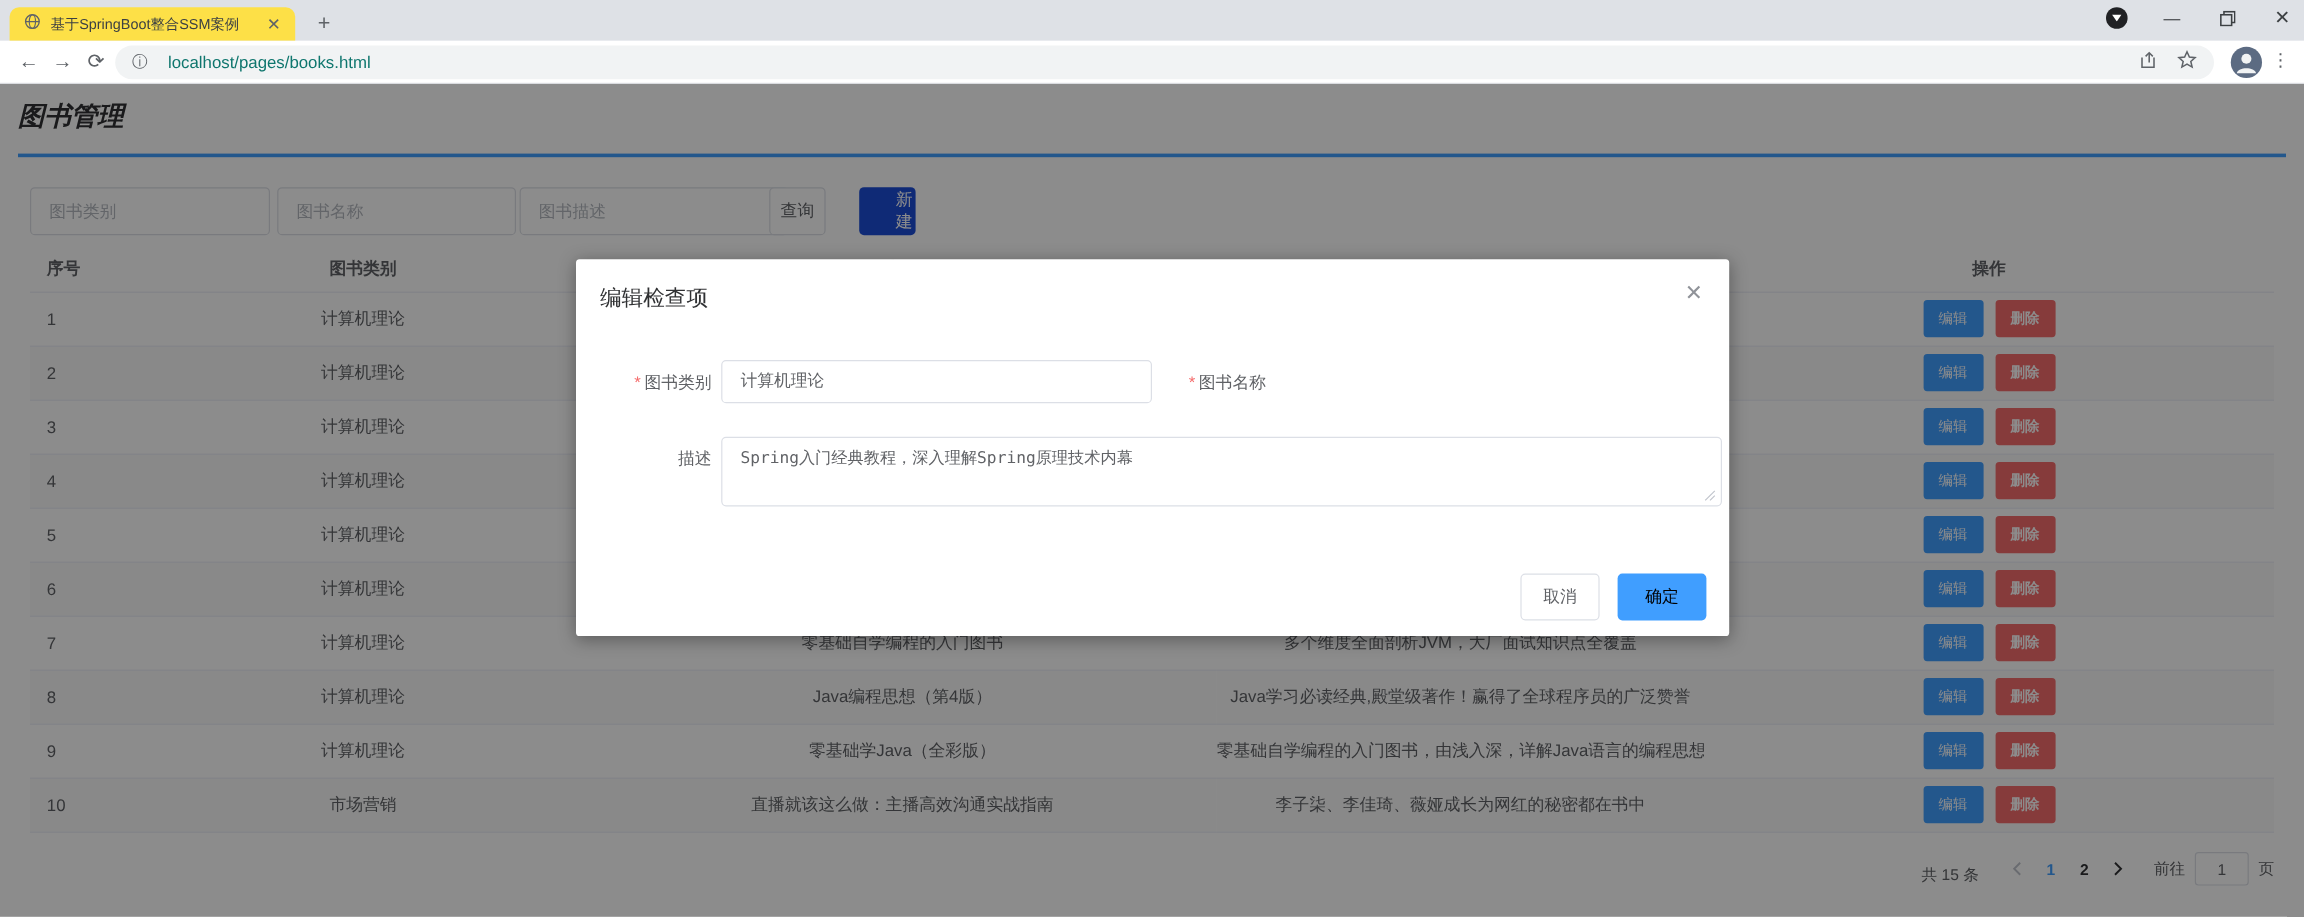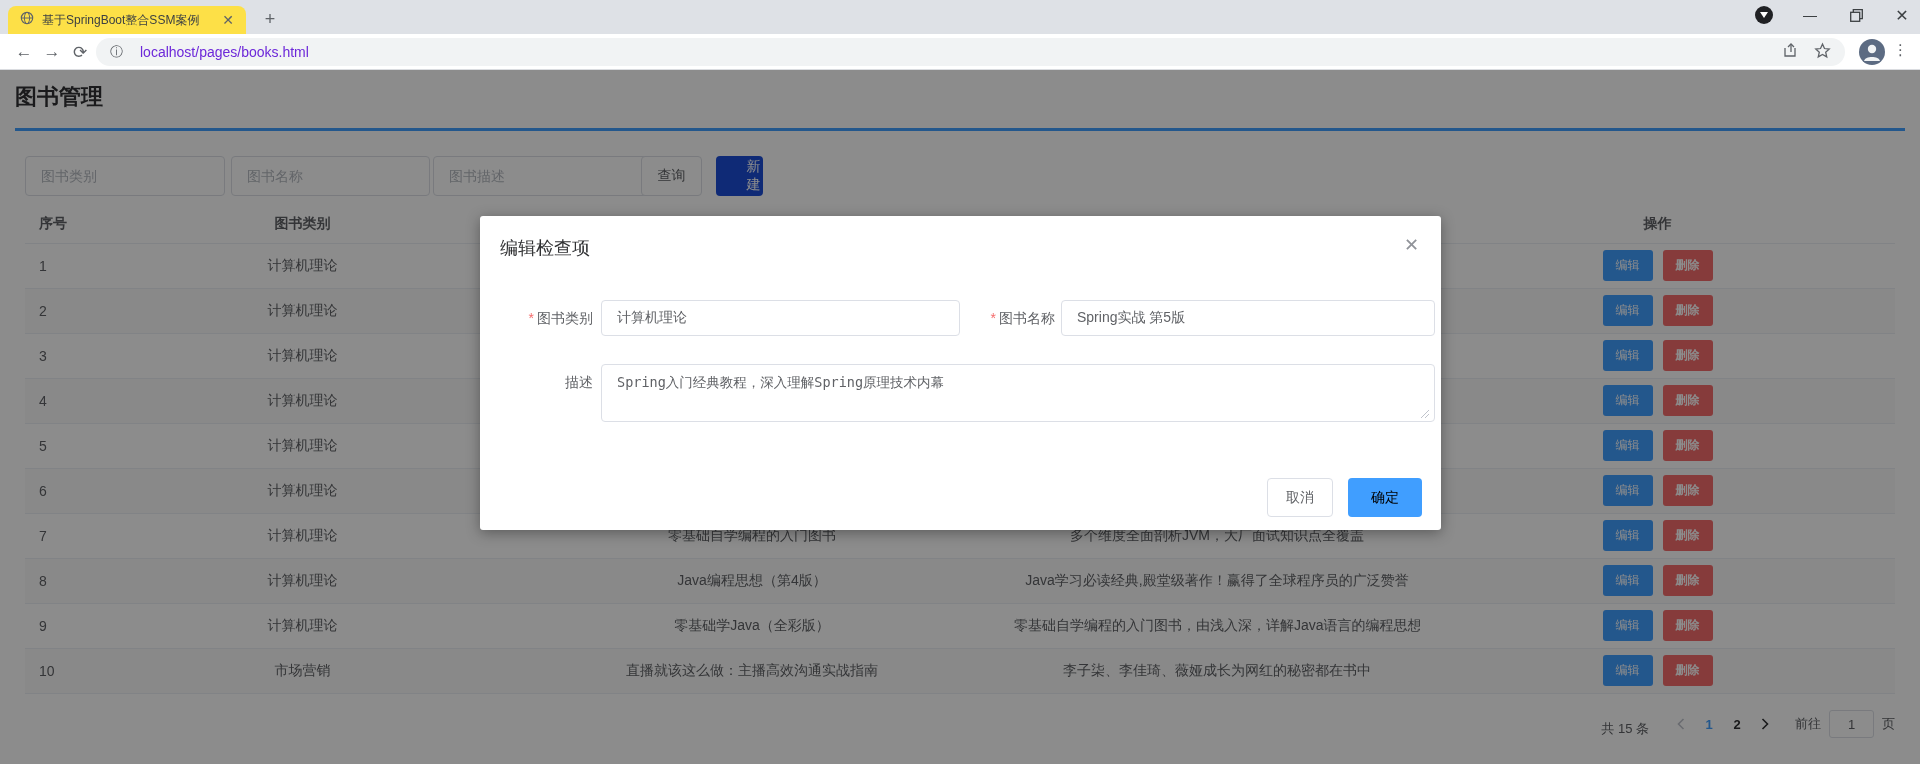--- a/index.html
+++ b/index.html
@@ -22,28 +22,28 @@
   .min-glyph { font-size:14px; color:#3c4043; }
   .close-glyph { font-size:16px; color:#3c4043; }
 
   .toolbar { position:absolute; left:0; top:34px; width:1920px; height:36px; background:#fff;
              border-bottom:1px solid #dadce0; }
   .navicon { position:absolute; top:7px; width:24px; height:22px; display:flex; align-items:center;
              justify-content:center; font-size:17px; color:#5f6368; }
   .omnibox { position:absolute; left:96px; top:4px; width:1749px; height:28px; background:#f1f3f4;
              border-radius:14px; display:flex; align-items:center; padding:0 14px; }
   .omni-info { color:#5f6368; font-size:13px; width:26px; }
-  .omni-url { flex:1; font-size:14px; color:#6d28d9; margin-left:4px; }
+  .omni-url { flex:1; font-size:14px; color:#0f766e; margin-left:4px; }
   .omni-actions { display:flex; align-items:center; gap:16px; }
   .avatar-wrap { position:absolute; top:4px; left:1858px; width:28px; height:28px; }
   .kebab { position:absolute; top:7px; left:1893px; font-size:15px; color:#5f6368; letter-spacing:0; }
 
   
   .viewport { position:absolute; left:0; top:70px; width:1920px; height:694px; background:#fff; }
-  .page-title { position:absolute; left:15px; top:12px; font-size:22px; font-weight:700; color:#303133; }
+  .page-title { position:absolute; left:15px; top:12px; font-size:22px; font-weight:700; color:#303133;font-style:italic; }
   .title-divider { position:absolute; left:15px; top:58px; width:1890px; height:3px; background:#409EFF; }
 
   .search-input { position:absolute; top:86px; height:40px; border:1px solid #dcdfe6; border-radius:4px;
                   padding:0 15px; font-size:14px; color:#606266; background:#fff; outline:none;
                   font-family:"Liberation Sans","DejaVu Sans",sans-serif; }
   .search-input::placeholder { color:#b4b8bf; opacity:1; }
   .btn { border:none; border-radius:4px; font-size:14px; cursor:default; display:inline-block;
          font-family:"Liberation Sans","DejaVu Sans",sans-serif; }
   .btn-plain { background:#fff; border:1px solid #dcdfe6; color:#606266; }
   .btn-primary { background:#1d4ed8; color:#fff;padding-left:28px; }
@@ -162,21 +162,21 @@
   </div>
 
   <div class="viewport">
 
     <div class="page-title">图书管理</div>
     <div class="title-divider"></div>
 
     <input class="search-input" style="left: 25px; width: 200px;" placeholder="图书类别">
     <input class="search-input" style="left: 231px; width: 199px;" placeholder="图书名称">
     <input class="search-input" style="left: 433px; width: 224px;" placeholder="图书描述">
-    <button class="btn btn-plain" style="position:absolute; left:641px; top:86px; width:61px; height:40px;">查询</button>
+    <button class="btn btn-plain" style="position:absolute; left:641px; top:86px; width:47px; height:40px;">查询</button>
     <button class="btn btn-primary" style="position:absolute; left:716px; top:86px; width:47px; height:40px;">新建</button>
 
     <table class="data-table">
       <colgroup>
           <col style="width:90px">
           <col style="width:375px">
           <col style="width:524px">
           <col style="width:406px">
           <col style="width:475px">
         </colgroup>
@@ -291,21 +291,20 @@
       <span class="modal-close">✕</span>
 
       <div class="form-label" style="left:0; top:84px; width:113px;">
         <span class="req">*</span><span>图书类别</span>
       </div>
       <input class="form-input" style="left: 121px; top: 84px; width: 359px;" value="计算机理论">
 
       <div class="form-label" style="left:460px; top:84px; width:115px;">
         <span class="req">*</span><span>图书名称</span>
       </div>
-      <input class="form-input" style="left: 581px; top: 84px; width: 374px;" value="Spring实战 第5版">
 
       <div class="form-label" style="left:0; top:148px; width:113px;">
         <span>描述</span>
       </div>
       <textarea class="form-textarea" style="">Spring入门经典教程，深入理解Spring原理技术内幕</textarea>
       <span class="grip">
         <svg width="12" height="12" viewBox="0 0 12 12">
             <line x1="11" y1="3" x2="3" y2="11" stroke="#c0c4cc" stroke-width="1"></line>
             <line x1="11" y1="7" x2="7" y2="11" stroke="#c0c4cc" stroke-width="1"></line>
           </svg>

